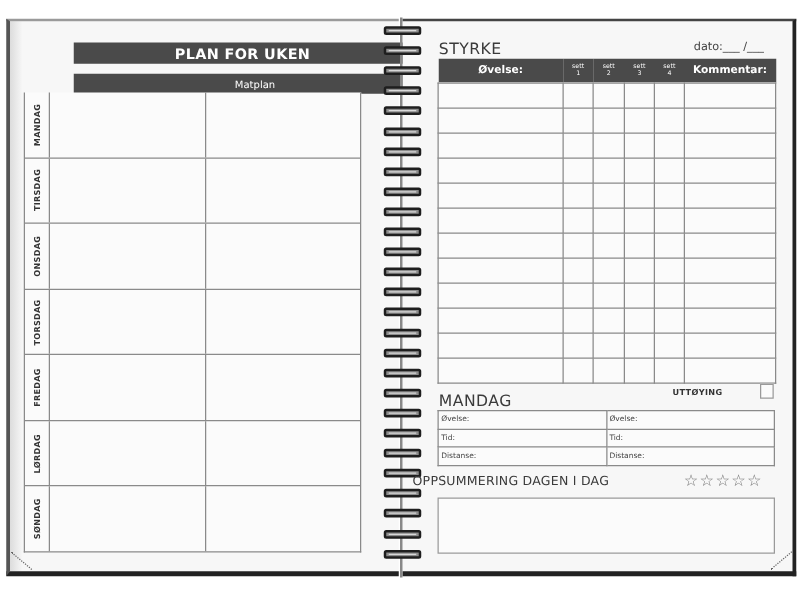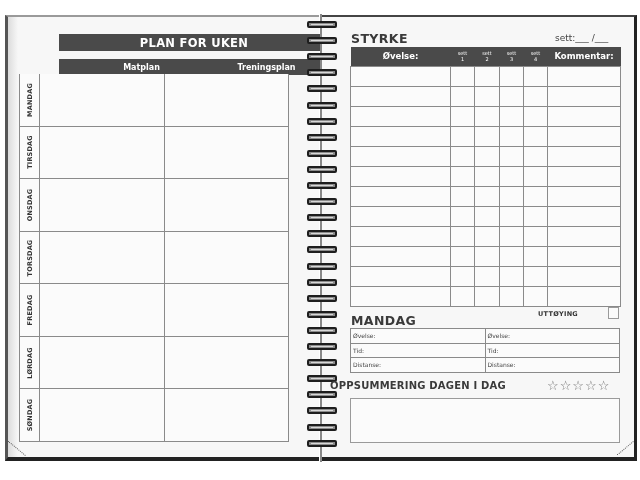--- a/index.html
+++ b/index.html
@@ -23,21 +23,21 @@
   .dark { background: #4a4a4a; color: #ffffff; margin-left: 40px; }
 
   
   .plan-title {
     position: absolute; left: 19px; top: 34px; width: 270px; height: 17px;
     display: flex; align-items: center; justify-content: center;
     font-family: "DejaVu Sans", sans-serif; font-weight: bold; font-size: 11.5px; letter-spacing: 0.3px;
   }
   .plan-head {
     position: absolute; left: 19px; top: 59px; width: 270px; height: 16px;
-    display: flex; font-size: 8px; font-weight: bold;
+    display: flex; font-size: 8px; font-weight: normal;
   }
   .plan-head .spacer { width: 20px; }
   .plan-head .col { flex: 1; display: flex; align-items: center; justify-content: center; }
   .plan-grid {
     position: absolute; left: 19px; top: 74px; width: 270px; height: 368px;
     border: 1px solid #8a8a8a; border-top: none; background: #fbfbfb;
     display: flex; flex-direction: column;
   }
   .day-row { flex: 1; display: flex; border-top: 1px solid #8a8a8a; }
   .day-row:first-child { border-top: none; }
@@ -59,21 +59,21 @@
   .ring {
     position: absolute; left: 307px; width: 30px; height: 7px;
     border: 2px solid #1e1e1e; border-radius: 2px; background: #8c8c8c;
   }
   .ring::after {
     content: ""; position: absolute; left: 2px; right: 2px; top: 1px; height: 1px; background: #d8d8d8;
   }
 
   
   .h-title {
-    position: absolute; font-weight: bold; color: #3a3a3a; letter-spacing: 0.4px;
+    position: absolute; font-weight: normal; color: #3a3a3a; letter-spacing: 0.4px;
   }
   .styrke-title { left: 351px; top: 31px; font-size: 12.5px; }
   .dato { position: absolute; left: 555px; top: 33px; font-size: 9px; color: #444; }
 
   .s-table {
     position: absolute; left: 350px; top: 47px; width: 270px;
     border-collapse: collapse; table-layout: fixed;
   }
   .s-table th { height: 19px; font-size: 8.5px; font-weight: bold; }
   .s-table th.sett { font-size: 5px; font-weight: normal; line-height: 6px; }
@@ -104,21 +104,20 @@
 <body>
 
 <div class="page page-left"></div>
 <div class="corner-dots" style="left:6px; top:448px; transform: rotate(40deg);"></div>
 
 <div class="plan-title dark">PLAN FOR UKEN</div>
 
 <div class="plan-head dark">
   <div class="spacer"></div>
   <div class="col">Matplan</div>
-  <div class="col">Treningsplan</div>
 </div>
 
 <div class="plan-grid">
   <div class="day-row">
     <div class="day-label">
         <span>MANDAG</span>
       </div>
     <div class="day-cell mat"></div>
     <div class="day-cell"></div>
   </div>
@@ -194,21 +193,21 @@
     <div class="ring" style="top: 343px;"></div>
     <div class="ring" style="top: 359.1px;"></div>
     <div class="ring" style="top: 375.2px;"></div>
     <div class="ring" style="top: 391.3px;"></div>
     <div class="ring" style="top: 407.4px;"></div>
     <div class="ring" style="top: 423.5px;"></div>
     <div class="ring" style="top: 439.6px;"></div>
   </div>
 
 <div class="h-title styrke-title">STYRKE</div>
-<div class="dato">sett:___ /___</div>
+<div class="dato">dato:___ /___</div>
 
 <table class="s-table">
   <colgroup>
     <col style="width:100px">
       <col style="width:24px">
       <col style="width:25px">
       <col style="width:24px">
       <col style="width:24px">
       <col style="width:73px">
   </colgroup>

